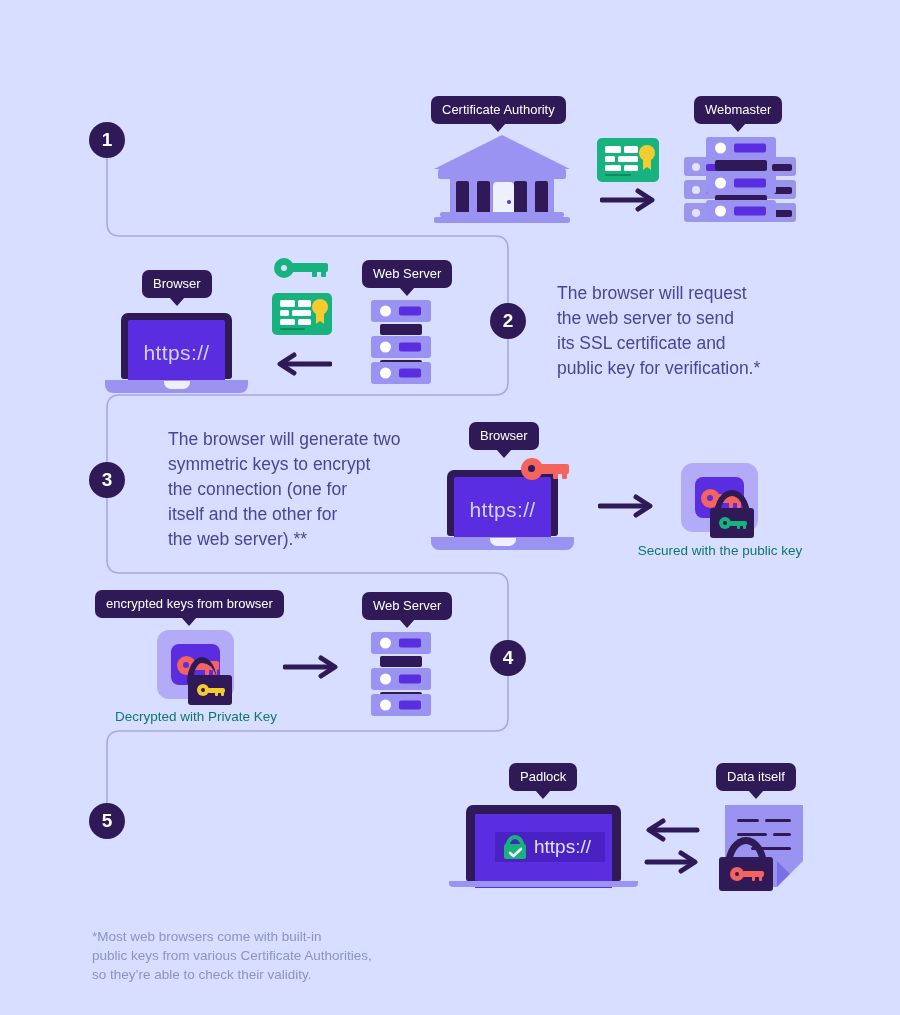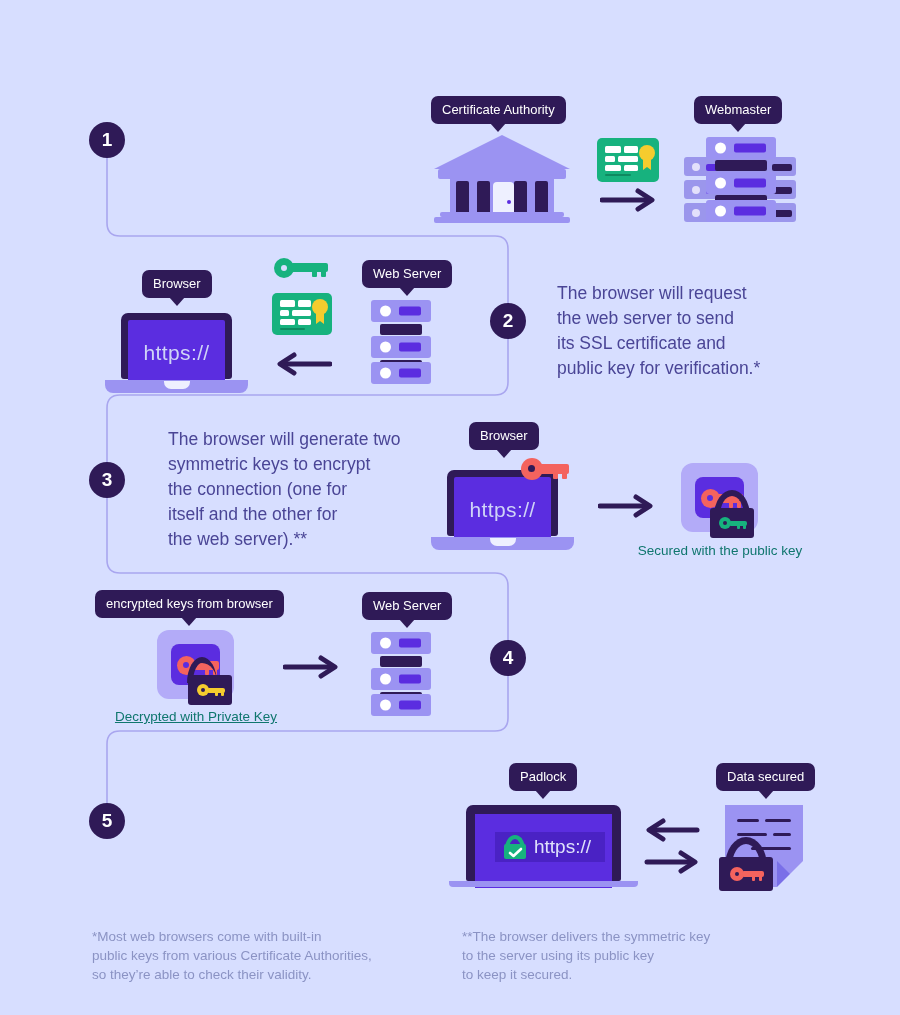--- a/index.html
+++ b/index.html
@@ -376,21 +376,21 @@
     <div class="bodyb" style="top:18px;width:44px;height:30px;background:#2f1a57;"></div>
     <div class="keyg" style="left:9px;top:27px;width:28px;height:12px;">
       <div class="head" style="width:12px;height:12px;background:#f5cc2e;"></div>
       <div class="hole" style="left:4px;top:4px;width:4px;height:4px;background:#2f1a57;"></div>
       <div class="shaft" style="left:10px;top:3.5px;width:18px;height:5px;background:#f5cc2e;"></div>
       <div class="tooth" style="left:18px;top:8px;width:3px;height:4px;background:#f5cc2e;"></div>
       <div class="tooth" style="left:24px;top:8px;width:3px;height:4px;background:#f5cc2e;"></div>
     </div>
   </div>
 
-  <div class="caption" style="left:108px;top:709px;width:176px;text-decoration:underline;">Decrypted with Private Key</div>
+  <div class="caption" style="left:108px;top:709px;width:176px;">Decrypted with Private Key</div>
 
   <svg class="arrow" style="left:283px;top:655px;" width="58" height="24" viewBox="0 0 58 24">
     <path d="M2 12 H48" stroke="#2f1a57" stroke-width="5" stroke-linecap="round"></path>
     <path d="M38 3 L52 12 L38 21" fill="none" stroke="#2f1a57" stroke-width="5" stroke-linecap="round" stroke-linejoin="round"></path>
   </svg>
 
   <div class="server art" style="left:371px;top:632px;width:60px;height:84px;">
     <div class="unit" style="top:0;">
       <div class="dot"></div>
       <div class="bar"></div>
@@ -403,21 +403,21 @@
     <div class="gap" style="top:60px;"></div>
     <div class="unit" style="top:62px;">
       <div class="dot"></div>
       <div class="bar"></div>
     </div>
   </div>
 
   <div class="badge" style="left:89px;top:803px;">5</div>
 
   <div class="tag" style="left:509px;top:763px;">Padlock</div>
-  <div class="tag" style="left:716px;top:763px;">Data secured</div>
+  <div class="tag" style="left:716px;top:763px;">Data itself</div>
 
   <div class="art" style="left:466px;top:805px;width:155px;height:85px;">
     <div style="position:absolute;left:0;top:0;width:155px;height:76px;background:#2f1a57;border-radius:7px 7px 2px 2px;"></div>
     <div style="position:absolute;left:9px;top:9px;right:9px;bottom:2px;background:#5b2de0;"></div>
     <div style="position:absolute;left:29px;top:27px;width:110px;height:30px;background:#4a22c4;display:flex;align-items:center;">
       <div style="position:relative;margin-left:9px;width:22px;height:24px;">
         <div style="position:absolute;left:50%;top:0;transform:translateX(-50%);width:12px;height:10px;border:4px solid #17b27e;border-bottom:none;border-radius:50% 50% 0 0 / 100% 100% 0 0;"></div>
         <div style="position:absolute;left:0;top:9px;width:22px;height:15px;background:#17b27e;border-radius:2px;"></div>
         <svg style="position:absolute;left:4px;top:12px;" width="15" height="11" viewBox="0 0 15 11">
           <path d="M2 6 L5.5 9 L13 2" fill="none" stroke="#ffffff" stroke-width="2.6" stroke-linecap="round" stroke-linejoin="round"></path>
@@ -455,17 +455,14 @@
       <div class="hole" style="left:5px;top:5px;width:4px;height:4px;background:#2f1a57;"></div>
       <div class="shaft" style="left:12px;top:4px;width:22px;height:6px;background:#f4635e;"></div>
       <div class="tooth" style="left:22px;top:9px;width:3px;height:5px;background:#f4635e;"></div>
       <div class="tooth" style="left:29px;top:9px;width:3px;height:5px;background:#f4635e;"></div>
     </div>
   </div>
 
   <div class="footnote" style="left:92px;top:927px;width:340px;">*Most web browsers come with built-in
  public keys from various Certificate Authorities,
  so they’re able to check their validity.</div>
-  <div class="footnote" style="left:462px;top:927px;width:340px;">**The browser delivers the symmetric key
-   to the server using its public key
-   to keep it secured.</div>
 
 </div>
 
 </body></html>

